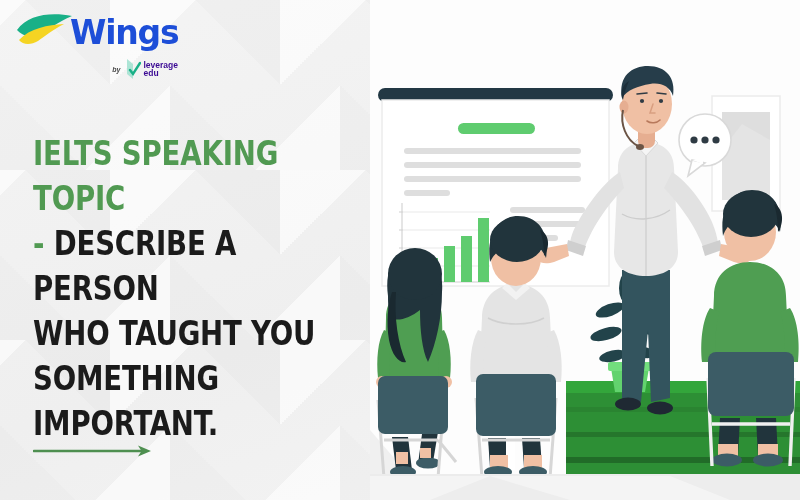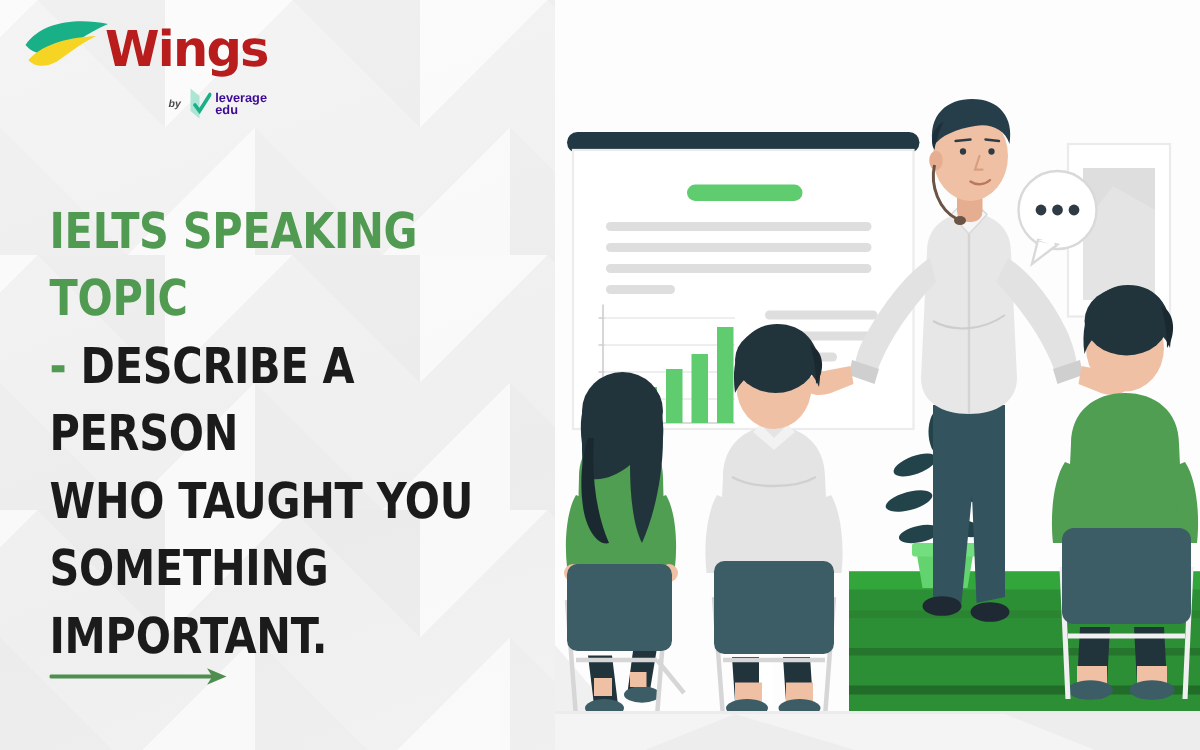--- a/index.html
+++ b/index.html
@@ -22,21 +22,21 @@
       linear-gradient(45deg,  rgba(0,0,0,.018) 25%, transparent 25%) 0 0/170px 170px;
     opacity:.75;
   }
   .bg-base{position:absolute;inset:0;background:linear-gradient(160deg,#f4f4f4 0%,#efefef 55%,#f5f5f5 100%);}
   
   #wings-logo{position:absolute;left:14px;top:8px;width:170px;height:86px;}
   .wings-row{display:flex;align-items:center;height:48px;}
   .wing-mark{width:62px;height:40px;position:relative;flex:0 0 auto;}
   .wings-word{
     font-family:"DejaVu Sans",sans-serif;font-weight:bold;font-size:33px;
-    color:#b91c1c;letter-spacing:-1.2px;margin-left:-6px;line-height:1;
+    color:#1d4ed8;letter-spacing:-1.2px;margin-left:-6px;line-height:1;
   }
   .wings-sub{display:flex;align-items:center;justify-content:flex-end;margin-top:2px;padding-right:6px;}
   .by-txt{font-size:7px;color:#4a4a4a;font-style:italic;margin-right:4px;font-weight:bold;}
   .lev-mark{width:16px;height:22px;margin-right:3px;}
   .lev-word{line-height:8.5px;font-weight:bold;font-size:8.5px;color:#3b0a94;}
   
   #ielts-logo{position:absolute;right:16px;top:8px;width:126px;height:64px;display:flex;align-items:center;}
   .ielts-mark{width:40px;height:60px;flex:0 0 auto;}
   .ielts-words{margin-left:2px;line-height:1;}
   .ielts-lev{font-size:14.5px;color:#14243d;letter-spacing:.2px;}

